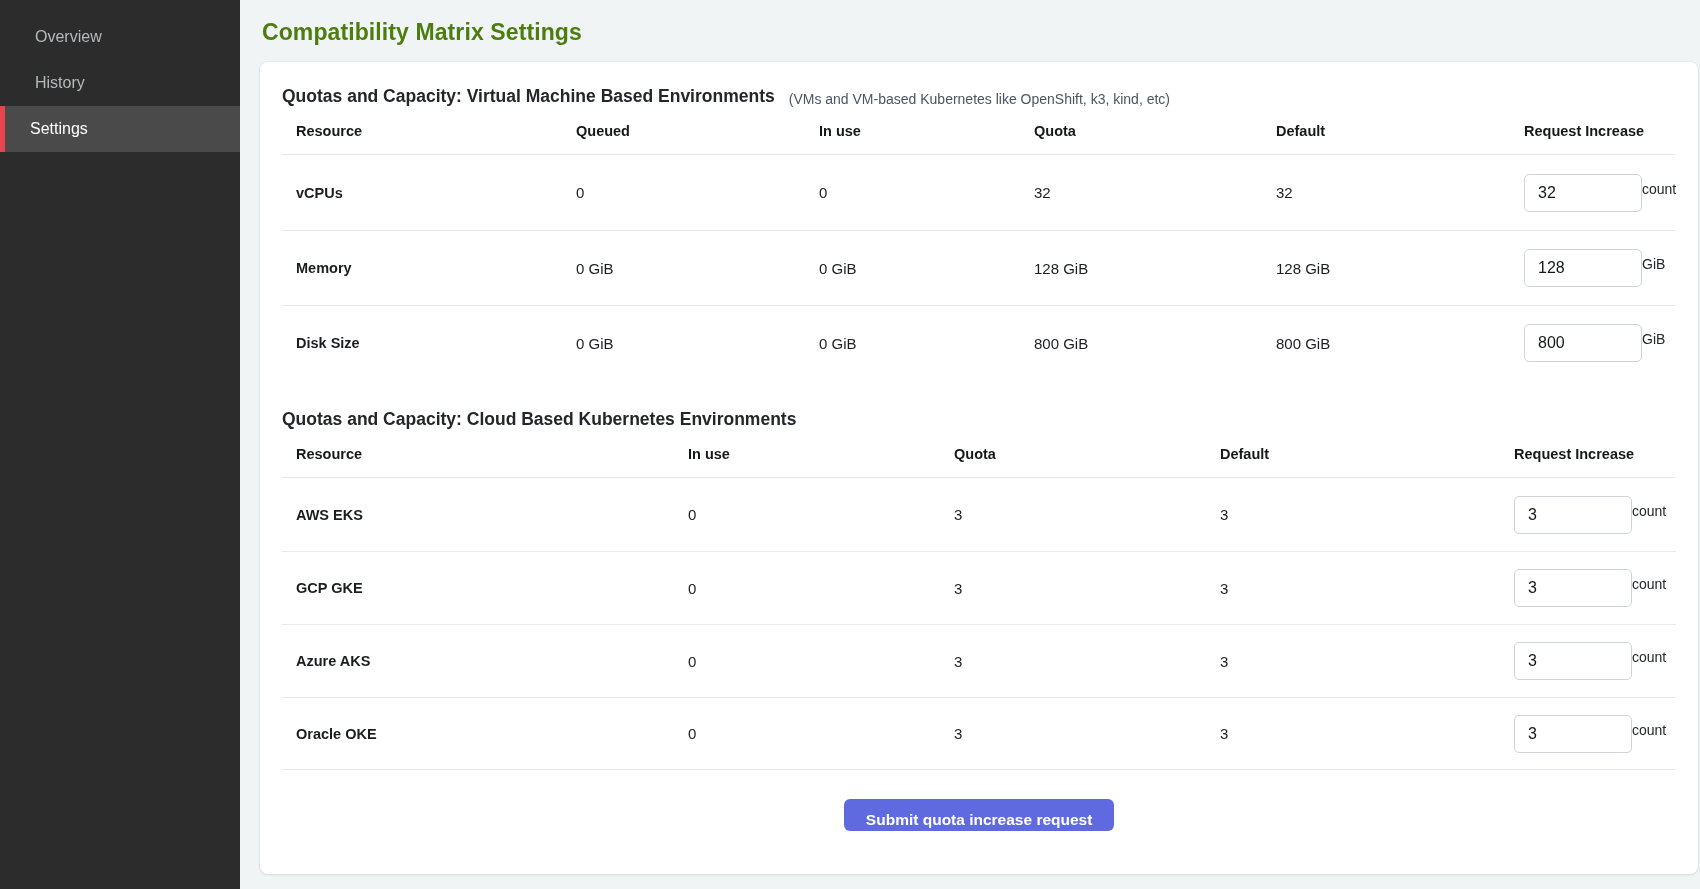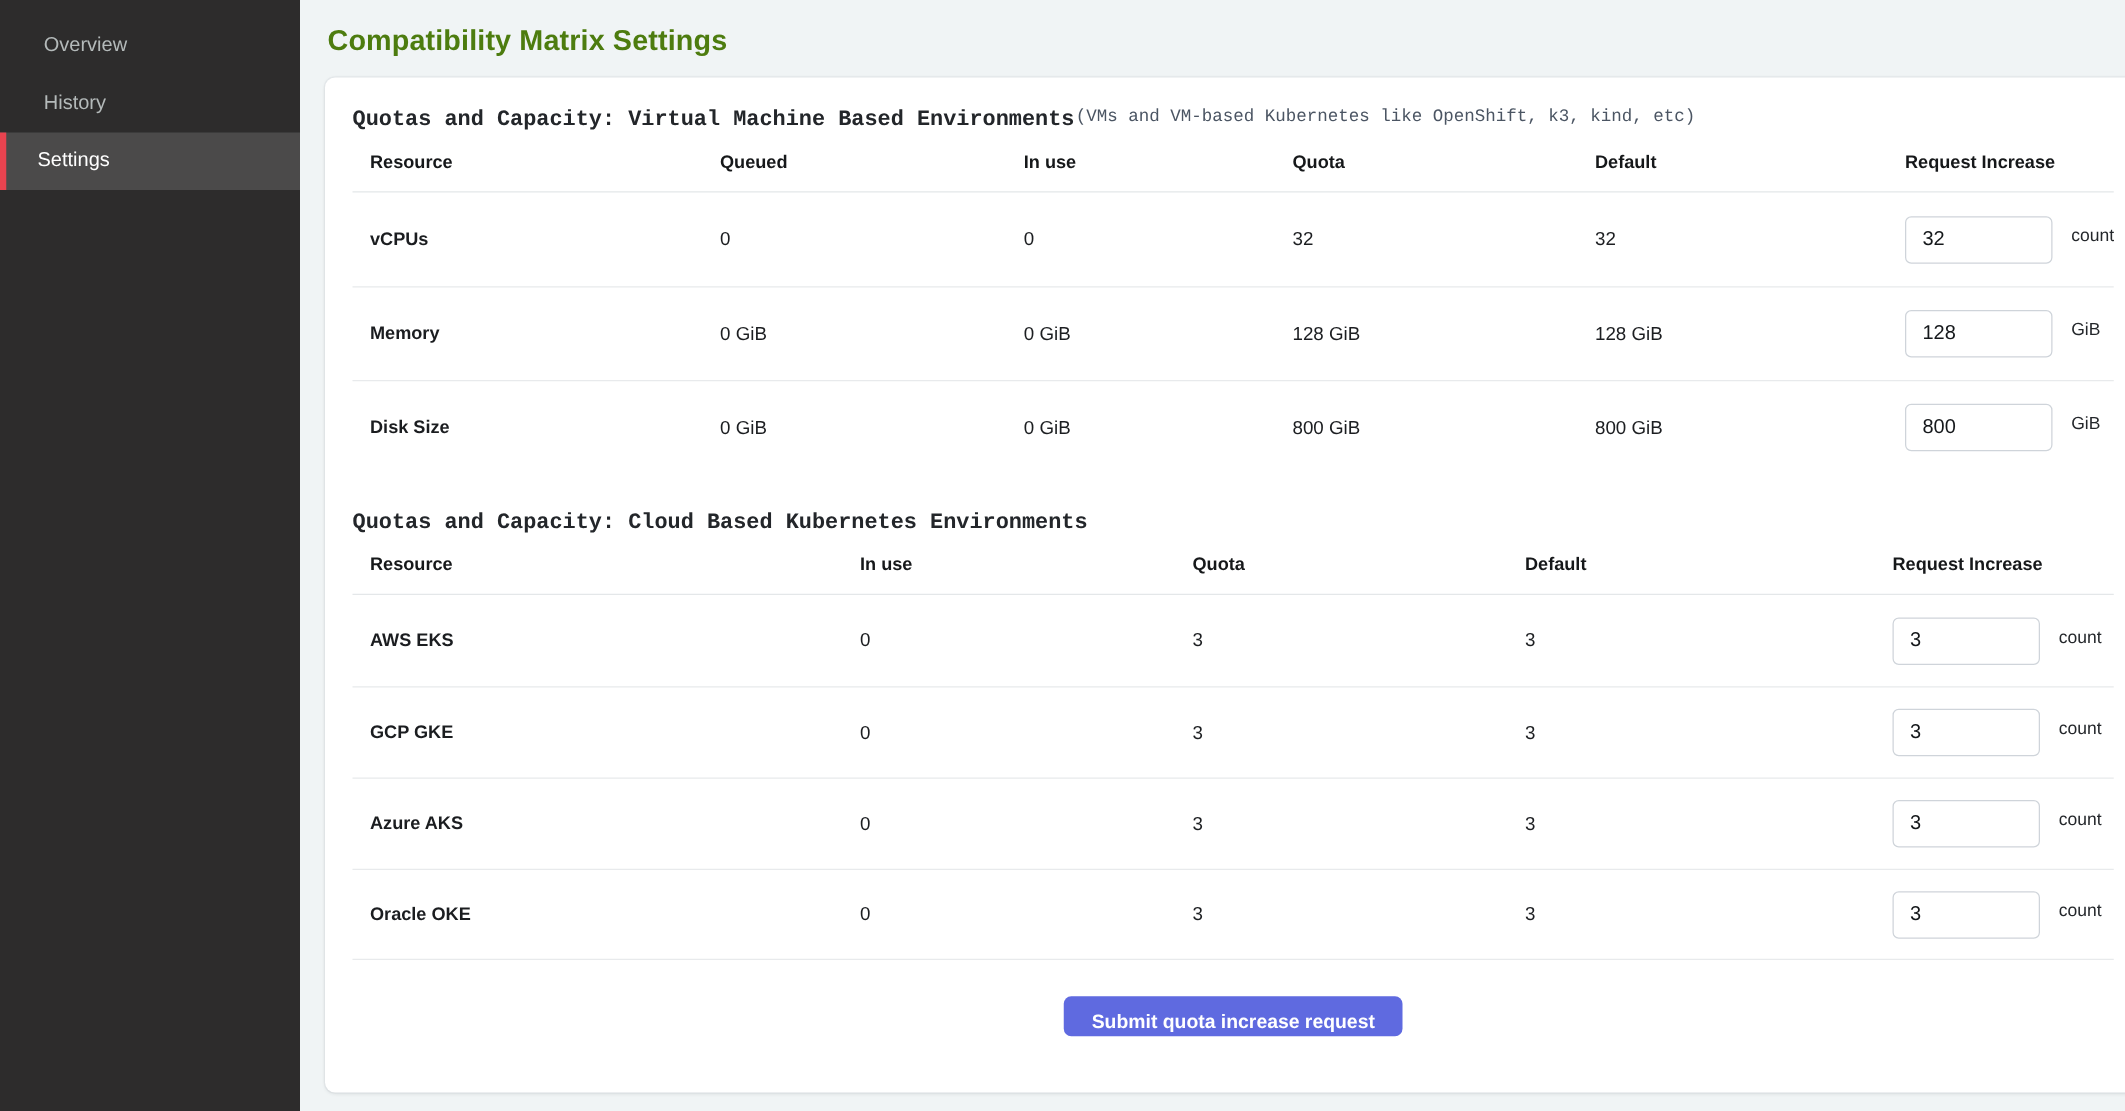--- a/index.html
+++ b/index.html
@@ -47,21 +47,21 @@
   }
   .card {
     margin: 0 16px 0 20px;
     background: #ffffff;
     border-radius: 8px;
     box-shadow: 0 1px 3px rgba(30,40,50,0.10), 0 0 0 1px rgba(30,40,50,0.03);
     padding: 24px 22px 25px 22px;
     height: 812px;
   }
 
-  .section-head { display: flex; align-items: flex-start; gap: 1px; font-family: Liberation Mono, monospace; }
+  .section-head { display: flex; align-items: flex-end; gap: 14px; }
   .section-title {
     font-size: 17.5px;
     font-weight: 700;
     color: #23262a;
   }
   .section-subtitle {
     font-size: 14px;
     color: #4b5563;
   }
 
@@ -87,21 +87,20 @@
     font-family: "Liberation Sans", sans-serif;
     font-size: 16px;
     color: #15181b;
     padding-left: 13px;
     background: #fff;
     outline: none;
   }
   .unit-label {
     font-size: 14px;
     color: #24272b;
-    margin-left: 15px;
     transform: translateY(-4px);
   }
 
   .section-gap { height: 29px; }
 
   
   .submit-wrap { display: flex; justify-content: center; margin-top: 29px; }
   .submit-btn {
     background: #5f6ae0;
     color: #ffffff;

